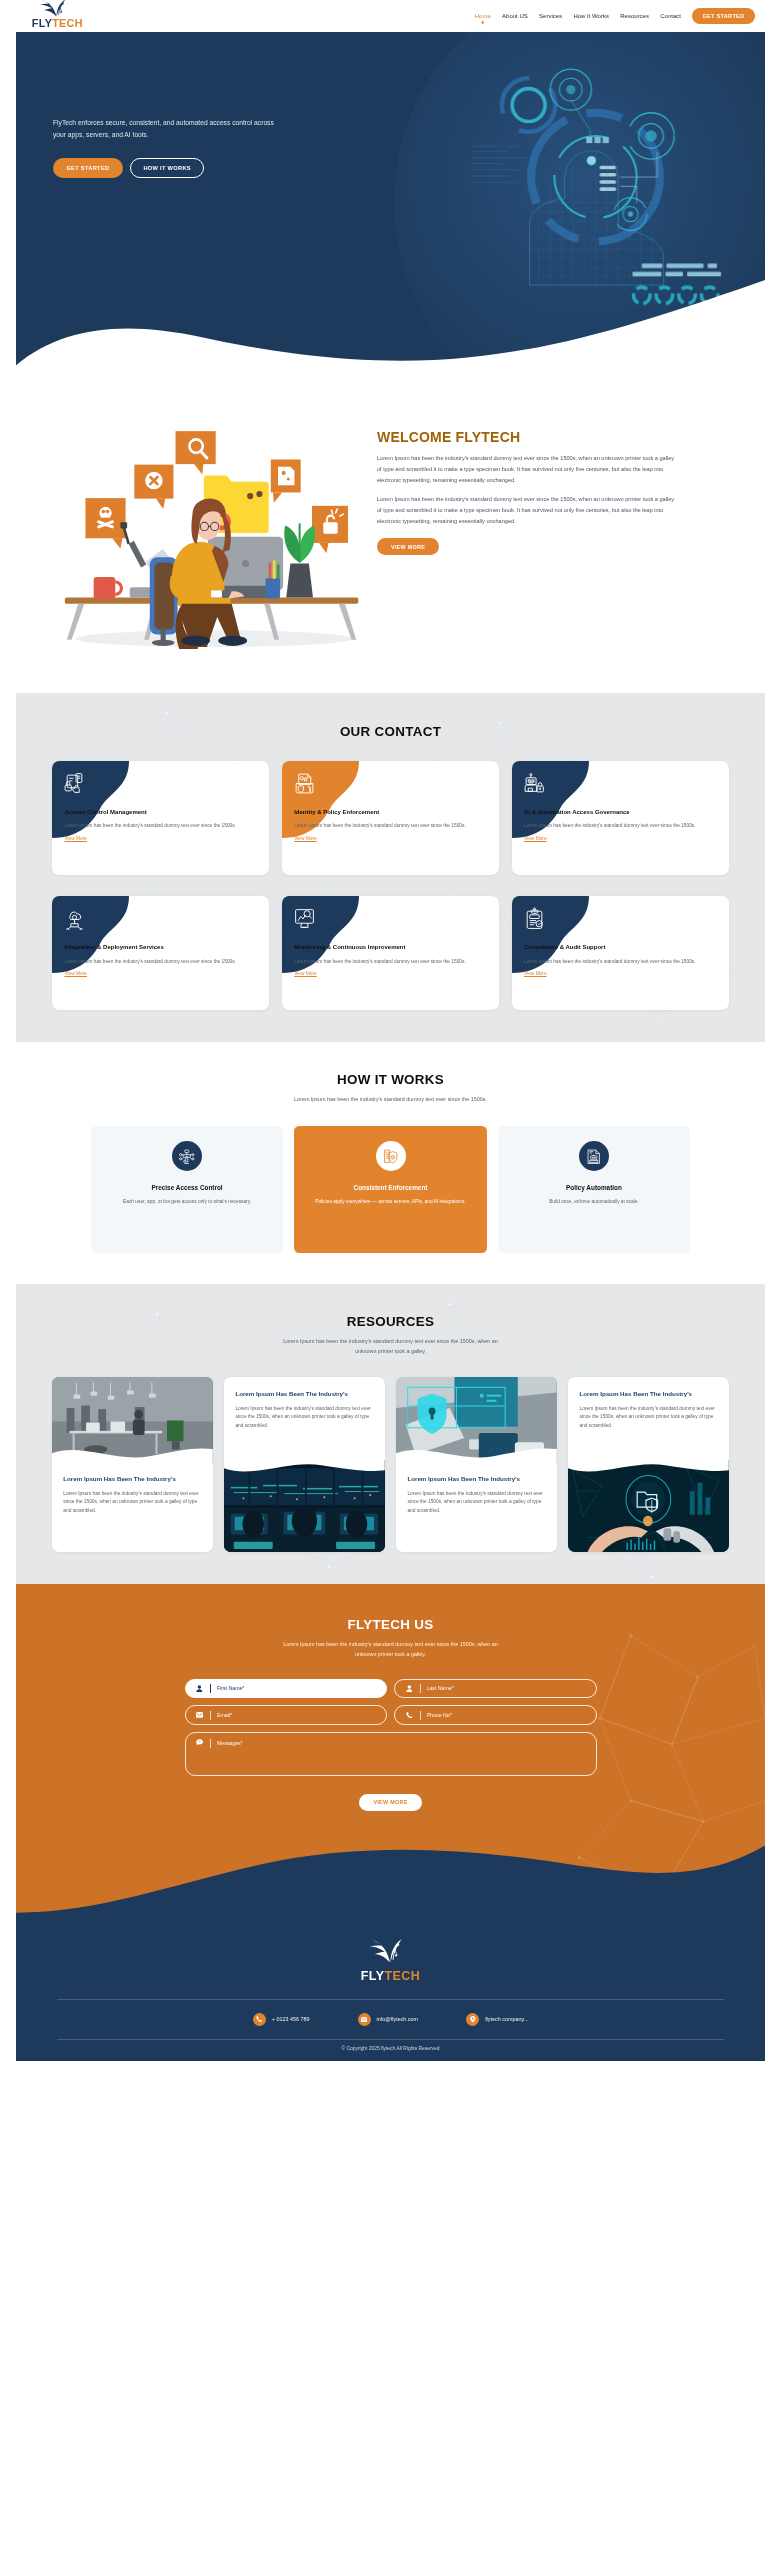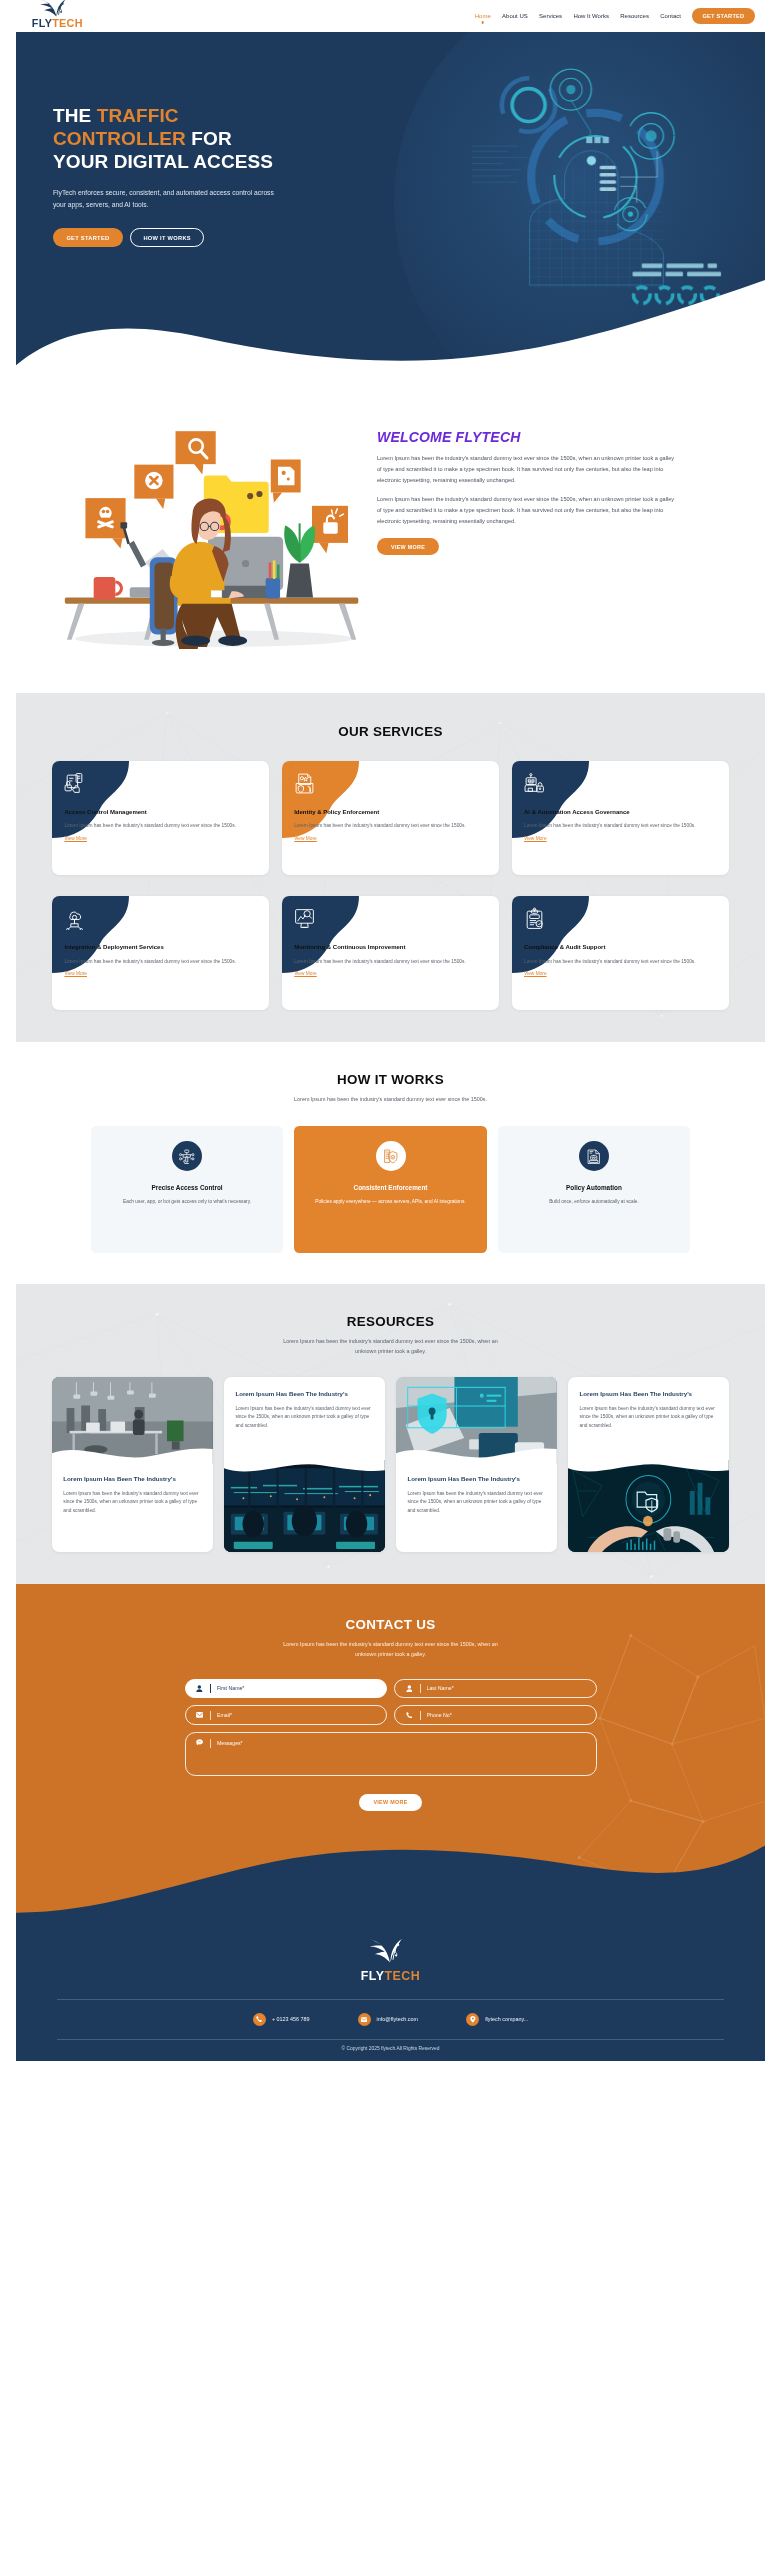--- a/index.html
+++ b/index.html
@@ -40,21 +40,21 @@
   .btn-fill{background:#e2832e;color:#fff;font-size:5.7px;font-weight:bold;letter-spacing:0.3px;padding:5.7px 13.4px;border-radius:10.3px;border:none;cursor:pointer;}
   .btn-ghost{background:transparent;color:#fff;font-size:5.7px;font-weight:bold;letter-spacing:0.3px;padding:5.7px 12.4px;border-radius:10.3px;border:0.7px solid #fff;cursor:pointer;}
   
   .hero-art{position:absolute;right:10.3px;top:15.5px;width:319px;height:289px;z-index:3;}
   .hero-curve{position:absolute;left:0;right:0;bottom:-1px;height:118px;z-index:8;}
 
   
   .welcome{position:relative;background:#fff;padding:31px 0 41px;display:flex;align-items:flex-start;}
   .welcome .art{width:361px;padding-left:28px;flex:none;}
   .welcome .txt{width:330px;padding-top:20.6px;padding-right:31px;}
-  .welcome h2{font-size:14px;font-weight:bold;letter-spacing:0.2px;color:#6d28d9;font-style:italic;}
+  .welcome h2{font-size:14px;font-weight:bold;letter-spacing:0.2px;color:#a16207;}
   .welcome p{margin-top:8.8px;font-size:5.6px;line-height:1.92;color:#4b5563;}
   .btn-orange-pill{margin-top:11.3px;background:#e2832e;color:#fff;border:none;font-size:5.4px;font-weight:bold;letter-spacing:0.3px;padding:5.7px 14px;border-radius:9.3px;cursor:pointer;}
 
   
   .services{background:#e5e7e9;padding:31px 0 32px;position:relative;overflow:hidden;}
   .mesh{position:absolute;inset:0;opacity:.55;}
   .sec-title{text-align:center;font-size:13.4px;font-weight:bold;letter-spacing:0.3px;color:#0d0d0d;position:relative;z-index:2;}
   .sec-sub{text-align:center;font-size:5.4px;line-height:1.85;color:#5a636d;margin:7.2px auto 0;max-width:196px;position:relative;z-index:2;}
   .cards{position:relative;z-index:2;display:flex;gap:12.4px;padding:21.6px 36px 0;}
   .scard{flex:1;background:#fff;border-radius:7.2px;position:relative;overflow:hidden;height:114px;box-shadow:0 0.5px 2.6px rgba(0,0,0,.05);}
@@ -204,25 +204,20 @@
         <g fill="none" stroke="#2bb8cf" stroke-width="7" stroke-dasharray="22 10">
           <circle cx="400" cy="480" r="16"></circle>
             <circle cx="444" cy="480" r="16"></circle>
             <circle cx="488" cy="480" r="16"></circle>
             <circle cx="532" cy="480" r="16"></circle>
         </g>
       </g>
     </svg>
 
     <div class="hero-inner">
-      <h1>
-        <span>THE </span><span class="hl">TRAFFIC</span><br>
-        <span class="hl">CONTROLLER</span><span> FOR</span><br>
-        <span>YOUR DIGITAL ACCESS</span>
-      </h1>
       <p class="sub">FlyTech enforces secure, consistent, and automated access control across your apps, servers, and AI tools.</p>
       <div class="hero-btns">
         <button class="btn-fill">GET STARTED</button>
         <button class="btn-ghost">HOW IT WORKS</button>
       </div>
     </div>
 
     <svg class="hero-curve" viewBox="0 0 1485 230" preserveAspectRatio="none">
       <path d="M0 230 L0 205 C90 130 210 118 360 150 C520 185 700 208 880 190 C1070 171 1230 120 1485 30 L1485 230 Z" fill="#ffffff"></path>
     </svg>
@@ -363,21 +358,21 @@
           <circle cx="620" cy="250" r="2.5"></circle>
           <circle cx="960" cy="60" r="2.5"></circle>
           <circle cx="1300" cy="240" r="2.5"></circle>
           <circle cx="260" cy="420" r="2.5"></circle>
           <circle cx="600" cy="620" r="2.5"></circle>
           <circle cx="940" cy="430" r="2.5"></circle>
           <circle cx="1280" cy="640" r="2.5"></circle>
         </g>
     </svg>
 
-    <h2 class="sec-title">OUR SERVICES</h2>
+    <h2 class="sec-title">OUR CONTACT</h2>
 
     <div class="cards">
       <article class="scard">
         <svg class="blob" viewBox="0 0 150 152">
             <path d="M0 0 H150 C150 52 110 62 94 92 C80 118 56 150 0 150 Z" fill="#1d3a5c"></path>
           </svg>
         <svg class="ico" width="23" height="23" viewBox="0 0 44 44">
           <g fill="none" stroke="#fff" stroke-width="1.8">
               <rect x="8" y="6" width="20" height="24" rx="2"></rect>
               <path d="M12 12h8M12 17h6"></path>
@@ -800,21 +795,21 @@
           <circle cx="430" cy="120" r="3"></circle>
           <circle cx="380" cy="250" r="3"></circle>
           <circle cx="240" cy="200" r="3"></circle>
           <circle cx="300" cy="360" r="3"></circle>
           <circle cx="440" cy="400" r="3"></circle>
           <circle cx="200" cy="470" r="3"></circle>
           <circle cx="360" cy="540" r="3"></circle>
         </g>
     </svg>
 
-    <h2 class="sec-title">CONTACT US</h2>
+    <h2 class="sec-title">FLYTECH US</h2>
     <p class="sec-sub">Lorem Ipsum has been the industry's standard dummy text ever since the 1500s, when an unknown printer took a galley.</p>
 
     <form class="cform">
       <div class="field filled">
         <span class="fico">
           <svg width="6.7" height="7.2" viewBox="0 0 13 14">
               <circle cx="6.5" cy="4" r="3.4" fill="currentColor"></circle>
               <path d="M0.6 14c0-3.6 2.6-5.6 5.9-5.6S12.4 10.4 12.4 14z" fill="currentColor"></path>
             </svg>
         </span>

